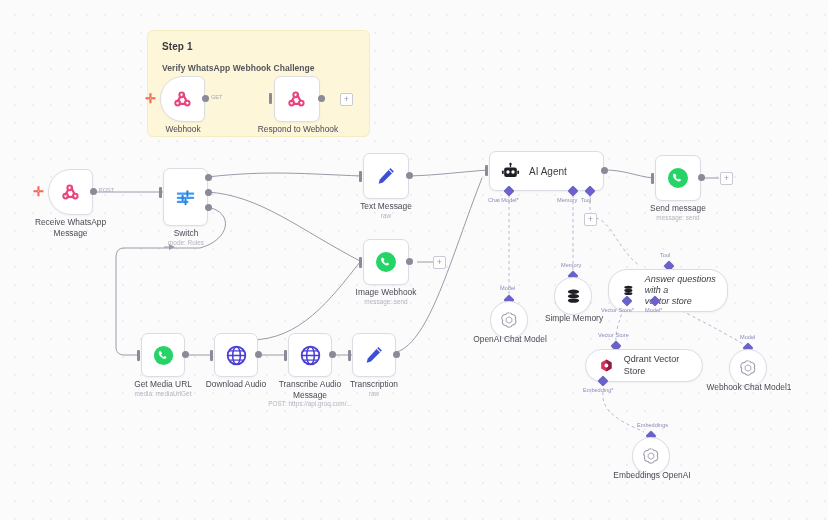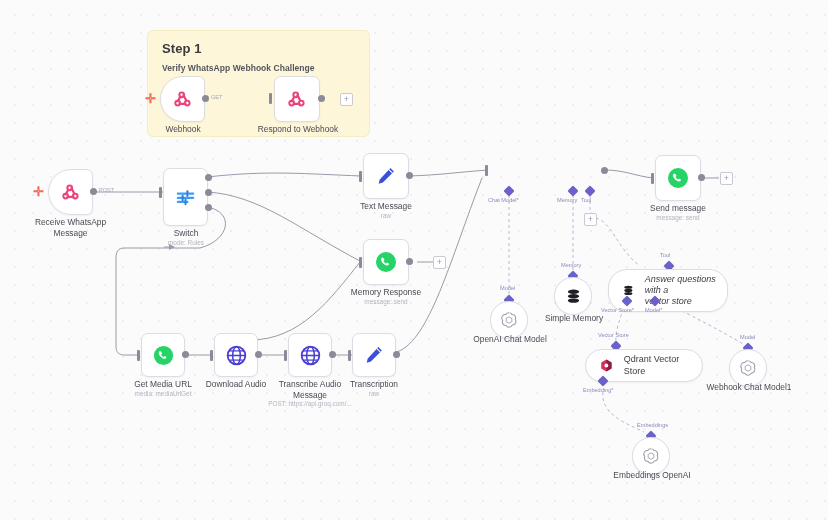--- a/index.html
+++ b/index.html
@@ -23,21 +23,21 @@
   
   .sticky{
     position:absolute;
     background:#fdf6d8;
     border:1px solid #f5ecc2;
     border-radius:6px;
     box-sizing:border-box;
   }
   .sticky-title{
     position:absolute;left:14px;top:10px;
-    font-size:13px;font-weight:bold;color:#3a3a40;
+    font-size:10px;font-weight:bold;color:#3a3a40;
     letter-spacing:.1px;
   }
   .sticky-sub{
     position:absolute;left:14px;top:32px;
     font-size:8.5px;color:#55555e;font-weight:bold;
     letter-spacing:.05px;
   }
 
   
   .node{
@@ -291,23 +291,35 @@
 
   <div class="node" style="left:363px;top:239px;width:46px;height:46px;">
     <svg width="24" height="24" viewBox="0 0 24 24">
       <circle cx="12" cy="12" r="10" fill="#25d366"></circle>
       <path d="M8.6 7.4c-.5 0-1 .3-1.3.8-.4.7-.4 1.7 0 2.6.8 2 2.6 3.8 4.7 4.5.9.3 1.8.2 2.4-.3.4-.3.6-.8.5-1.2l-.1-.4-1.7-.8-.9 1c-1.2-.5-2.2-1.5-2.7-2.7l1-.9-.8-1.7-.4-.1z" fill="#fff"></path>
     </svg>
   </div>
   <div class="inport" style="left:359px;top:257px;"></div>
   <div class="port" style="left:406px;top:258px;"></div>
   <div class="plusbox" style="left:433px;top:256px;">+</div>
-  <div class="caption" style="left:338px;top:287px;width:96px;">Memory Response</div>
+  <div class="caption" style="left:338px;top:287px;width:96px;">Image Webhook</div>
   <div class="subcaption" style="left:338px;top:298px;width:96px;">message: send</div>
 
+  <div class="node wide" style="left:489px;top:151px;width:115px;height:40px;">
+    <svg width="19" height="19" viewBox="0 0 24 24">
+      <rect x="4" y="7" width="16" height="12" rx="2.6" fill="#1f1f26"></rect>
+      <circle cx="8.8" cy="12.6" r="2.1" fill="#fff"></circle>
+      <circle cx="15.2" cy="12.6" r="2.1" fill="#fff"></circle>
+      <rect x="11.2" y="2.6" width="1.6" height="4" fill="#1f1f26"></rect>
+      <circle cx="12" cy="2.4" r="1.5" fill="#1f1f26"></circle>
+      <rect x="1.2" y="10.6" width="2.2" height="4.6" rx="1.1" fill="#1f1f26"></rect>
+      <rect x="20.6" y="10.6" width="2.2" height="4.6" rx="1.1" fill="#1f1f26"></rect>
+    </svg>
+    <span class="nlabel">AI Agent</span>
+  </div>
   <div class="inport" style="left:485px;top:165px;"></div>
   <div class="port" style="left:601px;top:167px;"></div>
 
   <div class="diamond" style="left:505px;top:187px;"></div>
   <div class="portlabel" style="left:488px;top:197px;">Chat Model*</div>
   <div class="diamond" style="left:569px;top:187px;"></div>
   <div class="portlabel" style="left:557px;top:197px;">Memory</div>
   <div class="diamond" style="left:586px;top:187px;"></div>
   <div class="portlabel" style="left:581px;top:197px;">Tool</div>
   <div class="plusbox" style="left:584px;top:213px;">+</div>

